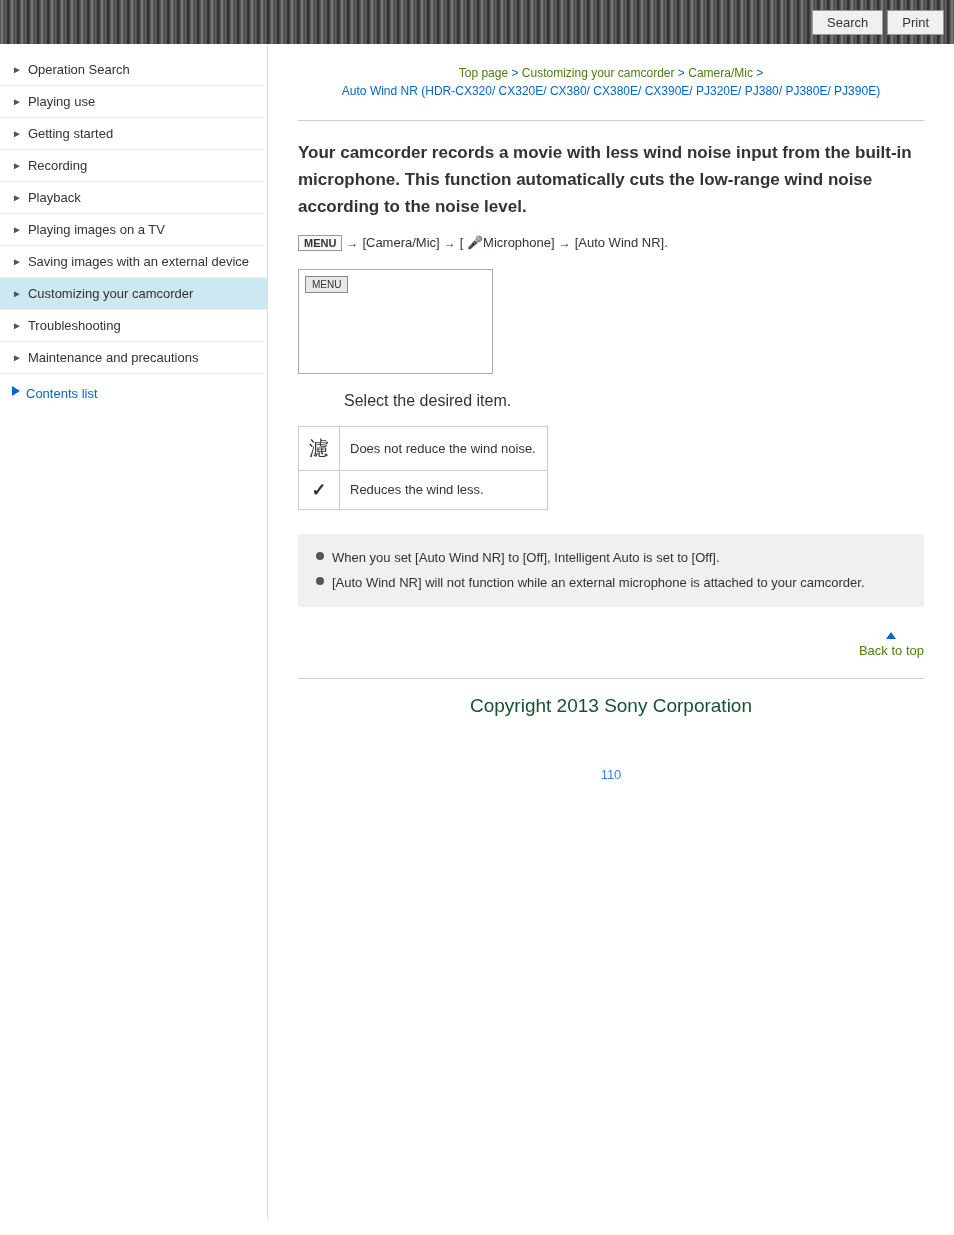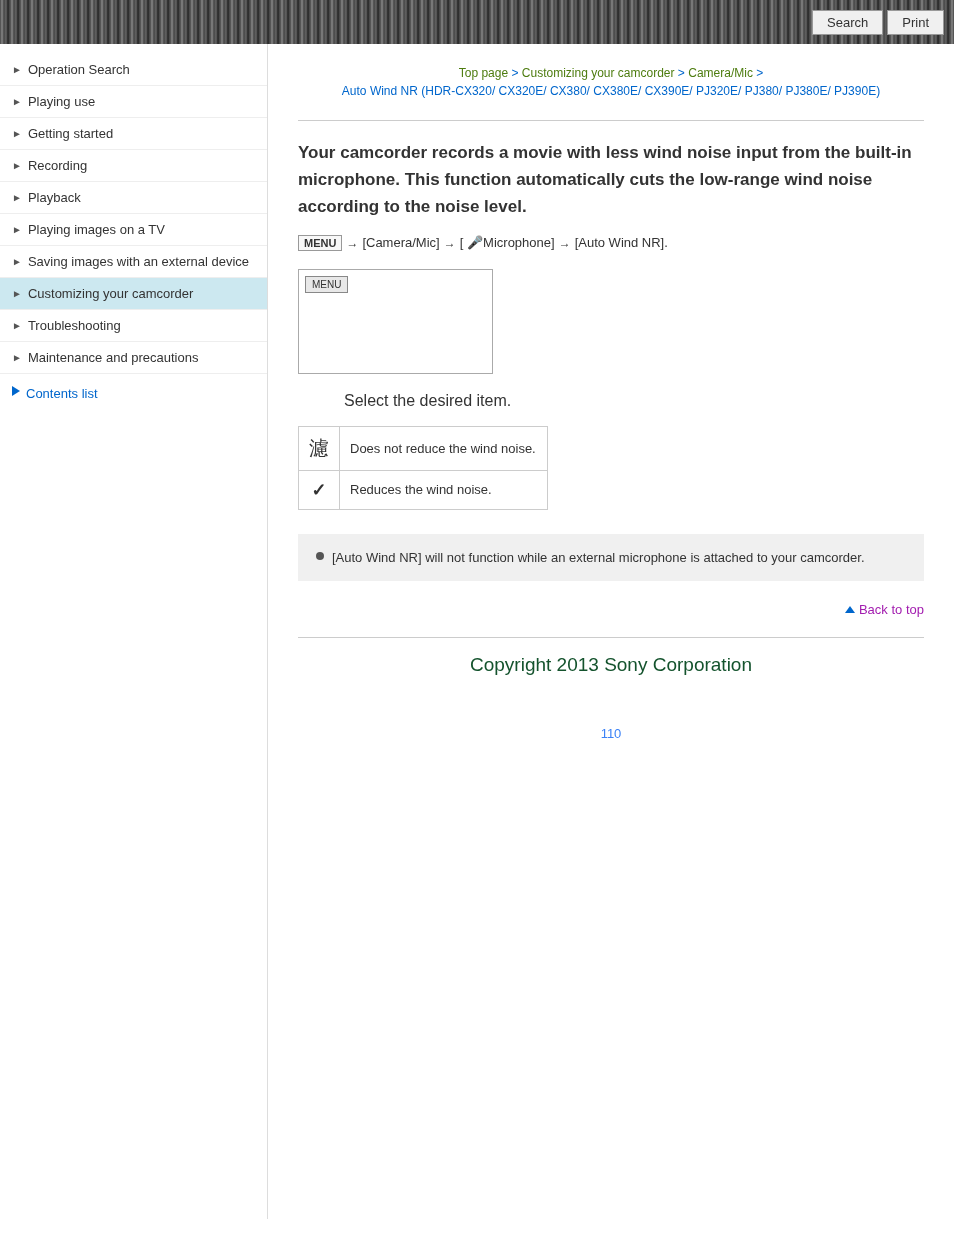--- a/index.html
+++ b/index.html
@@ -212,25 +212,26 @@
       flex-shrink: 0;
     }
 
     
     .back-to-top {
       text-align: right;
       margin-bottom: 20px;
       font-size: 13px;
     }
     .back-to-top a {
-      color: #a21caf;
+      color: #4d7c0f;
       text-decoration: none;
       display: inline-flex;
       align-items: center;
       gap: 4px;
+      flex-direction: column;
     }
     .triangle-up {
       display: inline-block;
       width: 0;
       height: 0;
       border-left: 5px solid transparent;
       border-right: 5px solid transparent;
       border-bottom: 7px solid #0066cc;
     }
 
@@ -347,26 +348,30 @@
         <tr>
           <td class="icon-cell">
             <span class="wind-icon">濾</span>
           </td>
           <td>Does not reduce the wind noise.</td>
         </tr>
         <tr>
           <td class="icon-cell">
             <span class="check-icon">✓</span>
           </td>
-          <td>Reduces the wind noise.</td>
+          <td>Reduces the wind less.</td>
         </tr>
       </tbody>
     </table>
 
     <div class="note-box">
+      <div class="note-item">
+        <span class="note-bullet"></span>
+        <span>When you set [Auto Wind NR] to [Off], Intelligent Auto is set to [Off].</span>
+      </div>
       <div class="note-item">
         <span class="note-bullet"></span>
         <span>[Auto Wind NR] will not function while an external microphone is attached to your camcorder.</span>
       </div>
     </div>
 
     <div class="back-to-top">
       <a href="#">
         <span class="triangle-up"></span>
         <span>Back to top</span>

